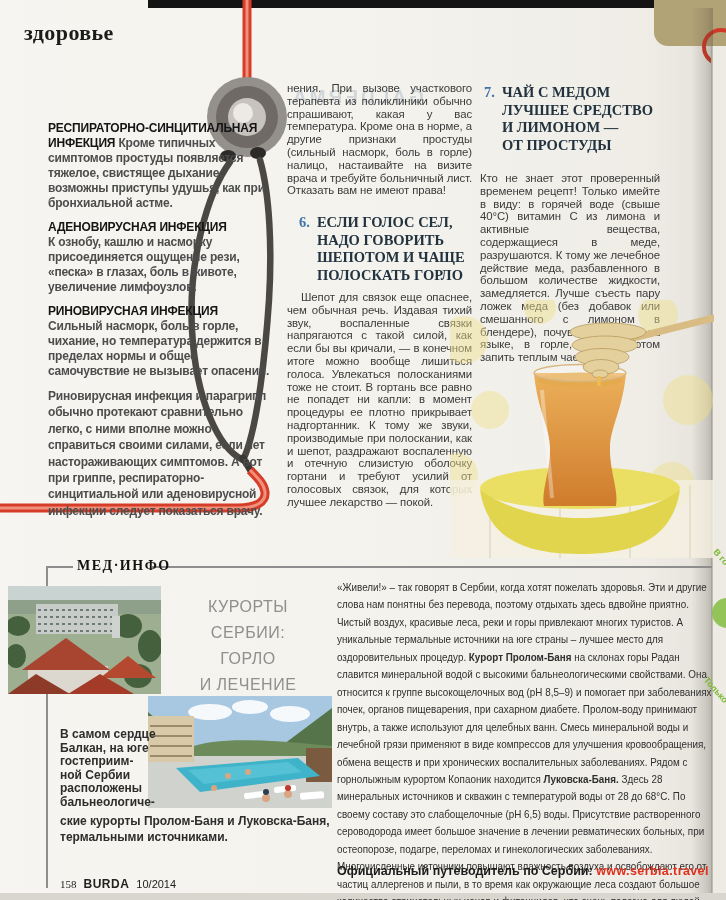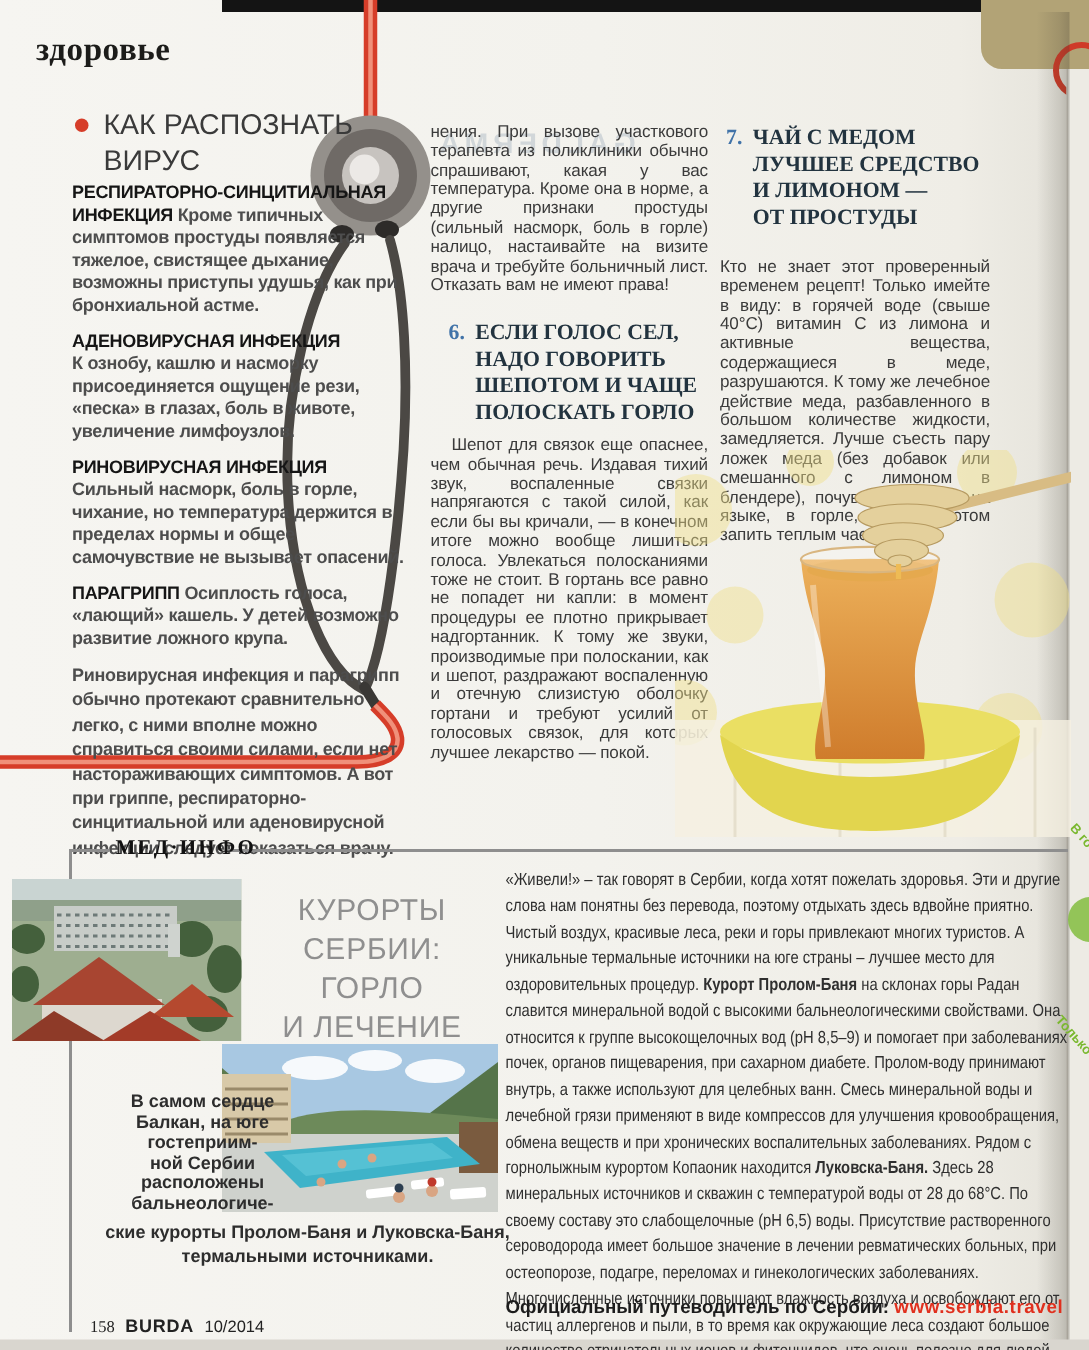--- a/index.html
+++ b/index.html
@@ -43,22 +43,22 @@
   .tip7-head{left:484px;top:84px;width:175px;}
   .tip7-text{left:480px;top:172px;width:180px;}
   
   .rule{background:#8e8e8e;}
   .mi-rule-l{left:46px;top:566px;width:27px;height:2px;}
   .mi-rule-r{left:152px;top:566px;width:560px;height:2px;}
   .mi-rule-v{left:46px;top:566px;width:2px;height:322px;}
   .mi-label{left:77px;top:558px;font-family:"Liberation Serif",serif;font-weight:bold;
     font-size:14px;letter-spacing:1.5px;color:#111;}
   .resort-title{left:160px;top:594px;width:176px;text-align:center;
-    font-size:20px;line-height:26px;color:#8f8f8f;letter-spacing:.5px;}
-  .caption{font-size:12px;font-weight:bold;color:#2d2d2d;text-align:center;}
+    font-size:16px;line-height:26px;color:#8f8f8f;letter-spacing:.5px;}
+  .caption{font-size:12px;font-weight:bold;color:#2d2d2d;}
   .cap-narrow{left:60px;top:728px;width:150px;line-height:13.6px;}
   .cap-wide{left:60px;top:814px;width:290px;line-height:15.6px;}
   .serbia-par{left:337px;top:578px;width:441px;transform:scaleX(.85);transform-origin:left top;
     font-size:11.6px;line-height:17.45px;color:#2f2f2f;}
   .serbia-par .bold{font-weight:bold;}
   .guide-line{left:337px;top:864px;font-size:12.5px;font-weight:bold;color:#1c1c1c;}
   .guide-url{color:#e0301e;letter-spacing:.4px;}
   
   .footer{left:60px;top:877px;font-size:11px;color:#222;display:flex;gap:7px;align-items:baseline;}
   .footer .pn{font-family:"Liberation Serif",serif;}
@@ -96,33 +96,25 @@
     <circle cx="243" cy="113" r="10" fill="#ece9e6"></circle>
     <ellipse cx="228" cy="156" rx="8" ry="6" fill="#2d2b29"></ellipse>
     <ellipse cx="258" cy="153" rx="8" ry="6" fill="#2d2b29"></ellipse>
     <path d="M230,162 C208,192 188,260 192,330 C196,400 218,448 243,460" stroke="#4b4844" stroke-width="6.5" fill="none" stroke-linecap="round"></path>
     <path d="M260,160 C270,195 272,250 269,300 C266,345 258,430 243,460" stroke="#4b4844" stroke-width="6.5" fill="none" stroke-linecap="round"></path>
     <path d="M243,458 L251,471" stroke="#3a3835" stroke-width="7" fill="none" stroke-linecap="round"></path>
     <path d="M250,470 C258,478 264,484 265,492 C266,502 256,508 238,508 L0,508" stroke="#d63d29" stroke-width="9" fill="none"></path>
     <path d="M250,470 C258,478 264,484 265,492 C266,502 256,508 238,508 L0,508" stroke="#f0907a" stroke-width="3" fill="none"></path>
   </svg>
 
-  <div class="abs virus-title-wrap">
-    <span class="bullet"></span>
-    <div class="virus-title">
-      <div>КАК РАСПОЗНАТЬ</div>
-      <div>ВИРУС</div>
-    </div>
-  </div>
   <div class="abs virus-body" id="virus-items">
 
   <div class="virus-item"><span class="vi-title">РЕСПИРАТОРНО-СИНЦИТИАЛЬНАЯ ИНФЕКЦИЯ </span><span class="vi-text">Кроме типичных симптомов простуды появляется тяжелое, свистящее дыхание, возможны приступы удушья, как при бронхиальной астме.</span></div>
       <div class="virus-item"><span class="vi-title block">АДЕНОВИРУСНАЯ ИНФЕКЦИЯ</span><span class="vi-text">К ознобу, кашлю и насморку присоединяется ощущение рези, «песка» в глазах, боль в животе, увеличение лимфоузлов.</span></div>
       <div class="virus-item"><span class="vi-title block">РИНОВИРУСНАЯ ИНФЕКЦИЯ</span><span class="vi-text">Сильный насморк, боль в горле, чихание, но температура держится в пределах нормы и общее самочувствие не вызывает опасений.</span></div>
-      <div class="virus-item"><span class="vi-title">ПАРАГРИПП </span><span class="vi-text">Осиплость голоса, «лающий» кашель. У детей возможно развитие ложного крупа.</span></div>
       <div class="virus-conclusion">Риновирусная инфекция и парагрипп обычно протекают сравнительно легко, с ними вполне можно справиться своими силами, если нет настораживающих симптомов. А вот при гриппе, респираторно-синцитиальной или аденовирусной инфекции следует показаться врачу.</div>
     </div>
 
   <div class="abs bodytext intro-par">нения. При вызове участкового терапевта из поликлиники обычно спрашивают, какая у вас температура. Кроме она в норме, а другие признаки простуды (сильный насморк, боль в горле) налицо, настаивайте на визите врача и требуйте больничный лист. Отказать вам не имеют права!</div>
 
   <div class="abs tip-head tip6-head">
     <span class="tip-num">6.</span>
     <div>
       <div>ЕСЛИ ГОЛОС СЕЛ,</div>
       <div>НАДО ГОВОРИТЬ</div>

